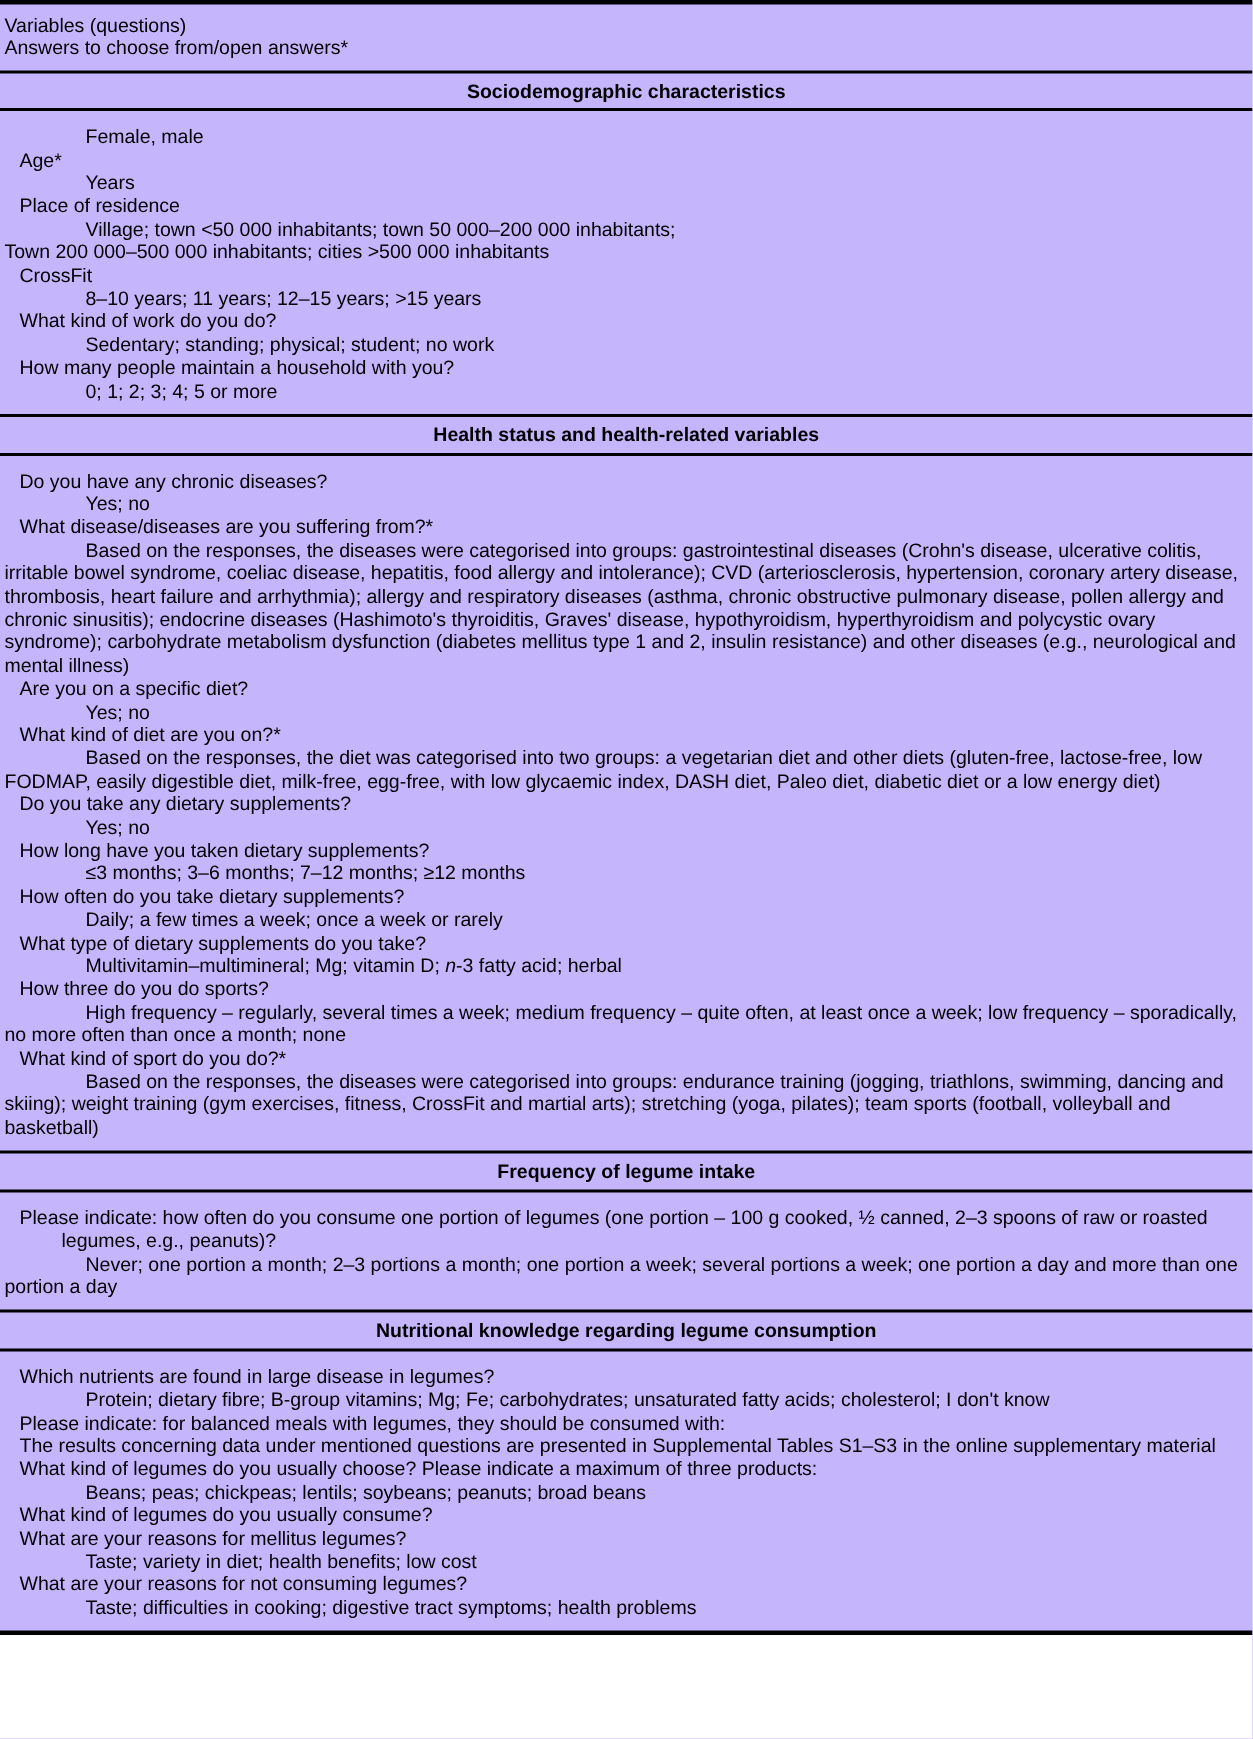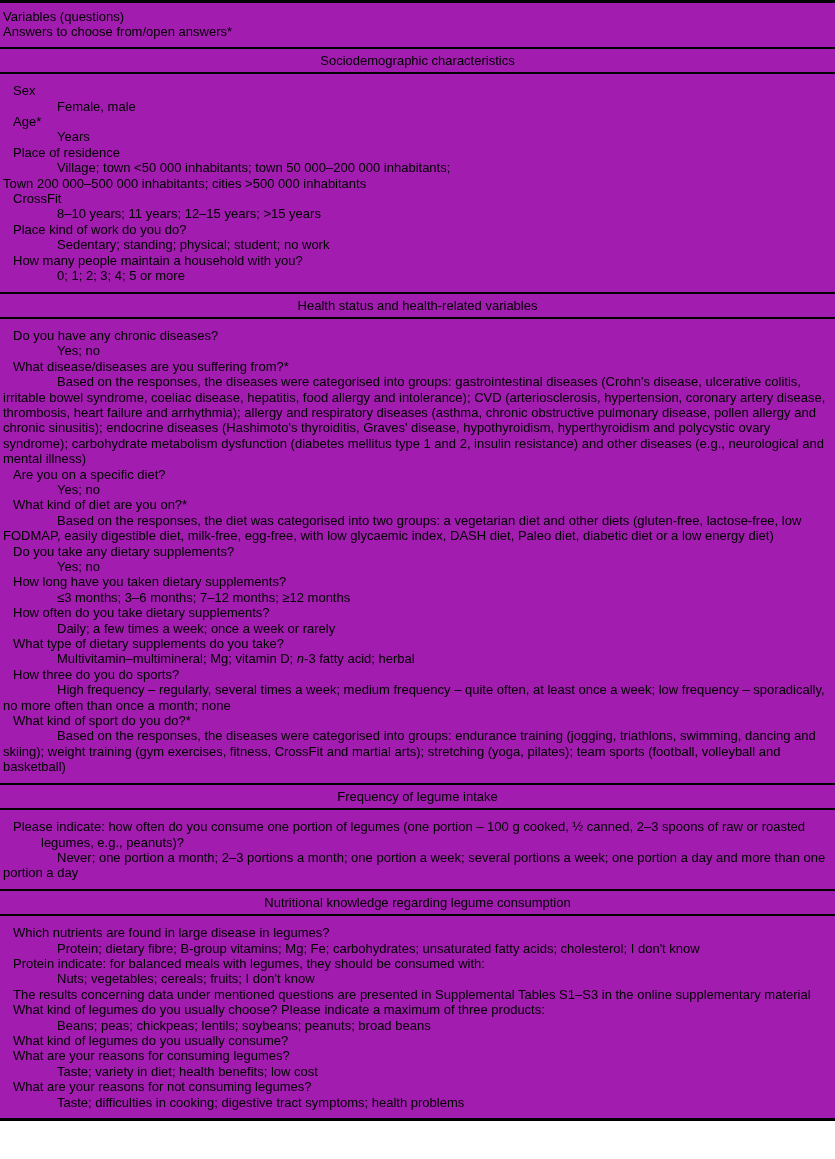--- a/index.html
+++ b/index.html
@@ -11,31 +11,32 @@
     font-family: "Liberation Sans", "DejaVu Sans", sans-serif;
     font-size: 13px;
     line-height: 15.4px;
     color: #000000;
   }
   .vtable {
     width: 835px;
     box-sizing: border-box;
     border-top: 3px solid #000;
     border-bottom: 3px solid #000;
-    background: #a21caf;
+    background: #c4b5fd;
   }
   .thead {
     padding: 6px 3px 7px 3px;
   }
   p { margin: 0; }
   .sec-title {
     border-top: 2px solid #000;
     border-bottom: 2px solid #000;
     text-align: center;
     padding: 4px 5px;
+    font-weight: bold;
   }
   .sec-body {
     padding: 9px 3px 8px 3px;
   }
   
   .q, .n {
     padding-left: 38px;
     text-indent: -28px;
   }
   
@@ -49,29 +50,28 @@
 
 <div class="vtable">
   <div class="thead">
     <p>Variables (questions)</p>
     <p>Answers to choose from/open answers*</p>
   </div>
   <div>
   <div class="section">
     <div class="sec-title">Sociodemographic characteristics</div>
     <div class="sec-body">
-          <p class="q">Sex</p>
           <p class="a">Female, male</p>
           <p class="q">Age*</p>
           <p class="a">Years</p>
           <p class="q">Place of residence</p>
           <p class="a">Village; town &lt;50&nbsp;000 inhabitants; town 50&nbsp;000–200&nbsp;000 inhabitants;<br>Town 200&nbsp;000–500&nbsp;000 inhabitants; cities &gt;500&nbsp;000 inhabitants</p>
           <p class="q">CrossFit</p>
           <p class="a">8–10 years; 11 years; 12–15 years; &gt;15 years</p>
-          <p class="q">Place kind of work do you do?</p>
+          <p class="q">What kind of work do you do?</p>
           <p class="a">Sedentary; standing; physical; student; no work</p>
           <p class="q">How many people maintain a household with you?</p>
           <p class="a">0; 1; 2; 3; 4; 5 or more</p>
         </div>
   </div>
 
   <div class="section">
     <div class="sec-title">Health status and health-related variables</div>
     <div class="sec-body">
           <p class="q">Do you have any chronic diseases?</p>
@@ -103,26 +103,25 @@
           <p class="q">Please indicate: how often do you consume one portion of legumes (one portion – 100&nbsp;g cooked, ½ canned, 2–3 spoons of raw or roasted legumes, e.g., peanuts)?</p>
           <p class="a">Never; one portion a month; 2–3 portions a month; one portion a week; several portions a week; one portion a day and more than one portion a day</p>
         </div>
   </div>
 
   <div class="section">
     <div class="sec-title">Nutritional knowledge regarding legume consumption</div>
     <div class="sec-body">
           <p class="q">Which nutrients are found in large disease in legumes?</p>
           <p class="a">Protein; dietary fibre; B-group vitamins; Mg; Fe; carbohydrates; unsaturated fatty acids; cholesterol; I don't know</p>
-          <p class="q">Protein indicate: for balanced meals with legumes, they should be consumed with:</p>
-          <p class="a">Nuts; vegetables; cereals; fruits; I don't know</p>
+          <p class="q">Please indicate: for balanced meals with legumes, they should be consumed with:</p>
           <p class="n">The results concerning data under mentioned questions are presented in Supplemental Tables S1–S3 in the online supplementary material</p>
           <p class="q">What kind of legumes do you usually choose? Please indicate a maximum of three products:</p>
           <p class="a">Beans; peas; chickpeas; lentils; soybeans; peanuts; broad beans</p>
           <p class="q">What kind of legumes do you usually consume?</p>
-          <p class="q">What are your reasons for consuming legumes?</p>
+          <p class="q">What are your reasons for mellitus legumes?</p>
           <p class="a">Taste; variety in diet; health benefits; low cost</p>
           <p class="q">What are your reasons for not consuming legumes?</p>
           <p class="a">Taste; difficulties in cooking; digestive tract symptoms; health problems</p>
         </div>
   </div>
 </div>
 </div>
 
 </body></html>

